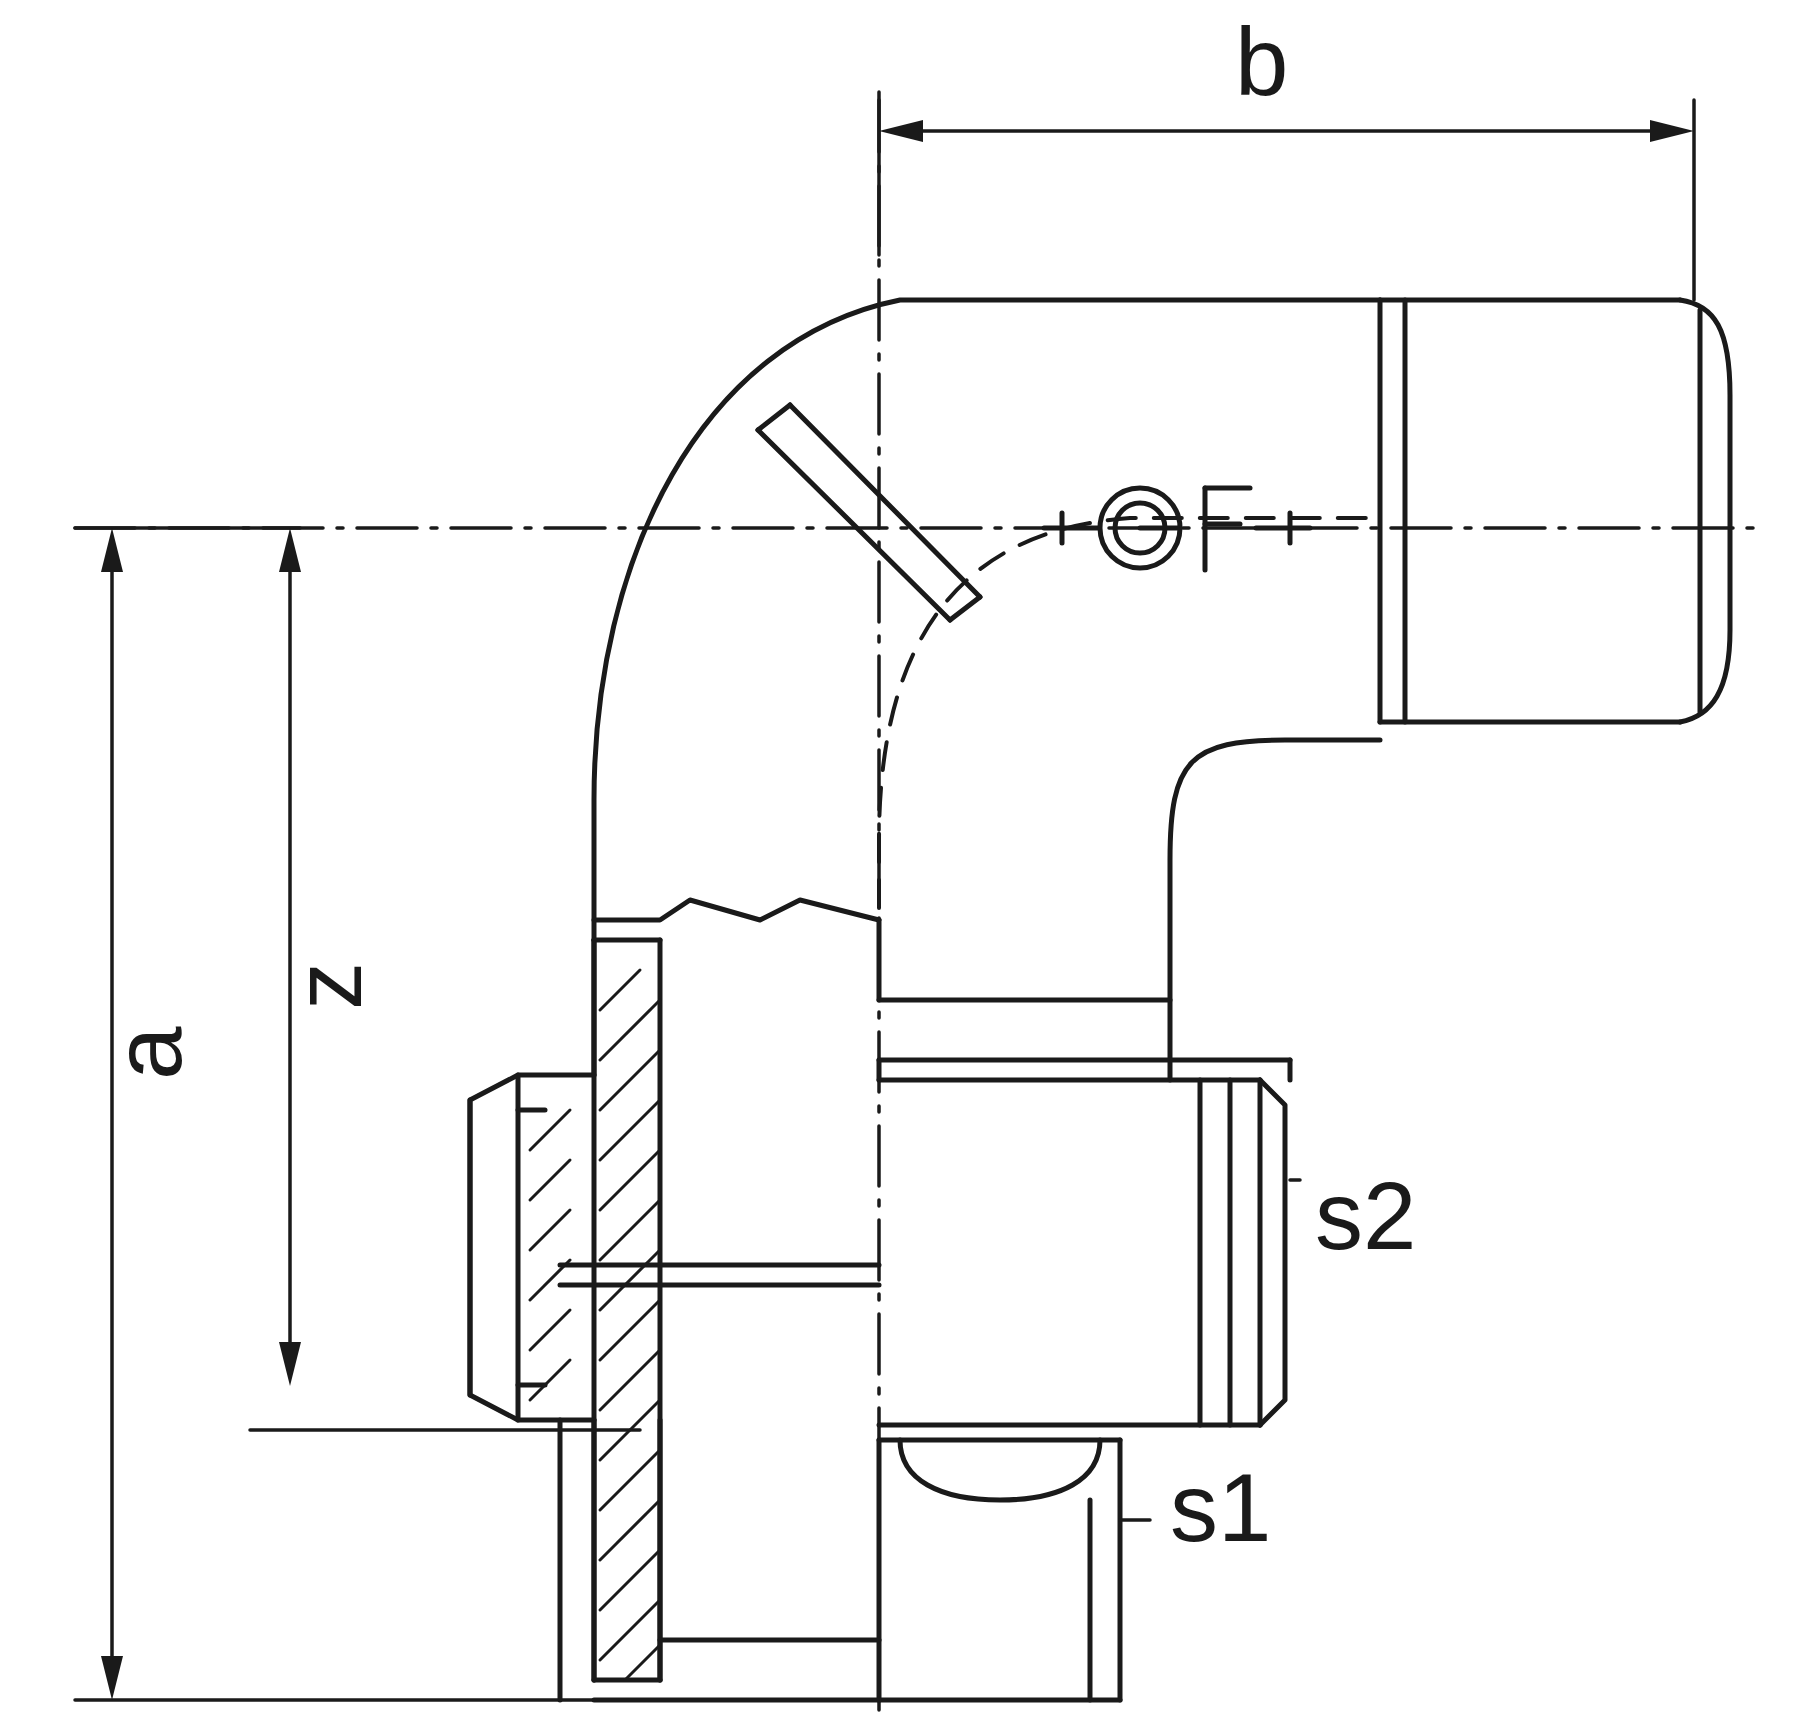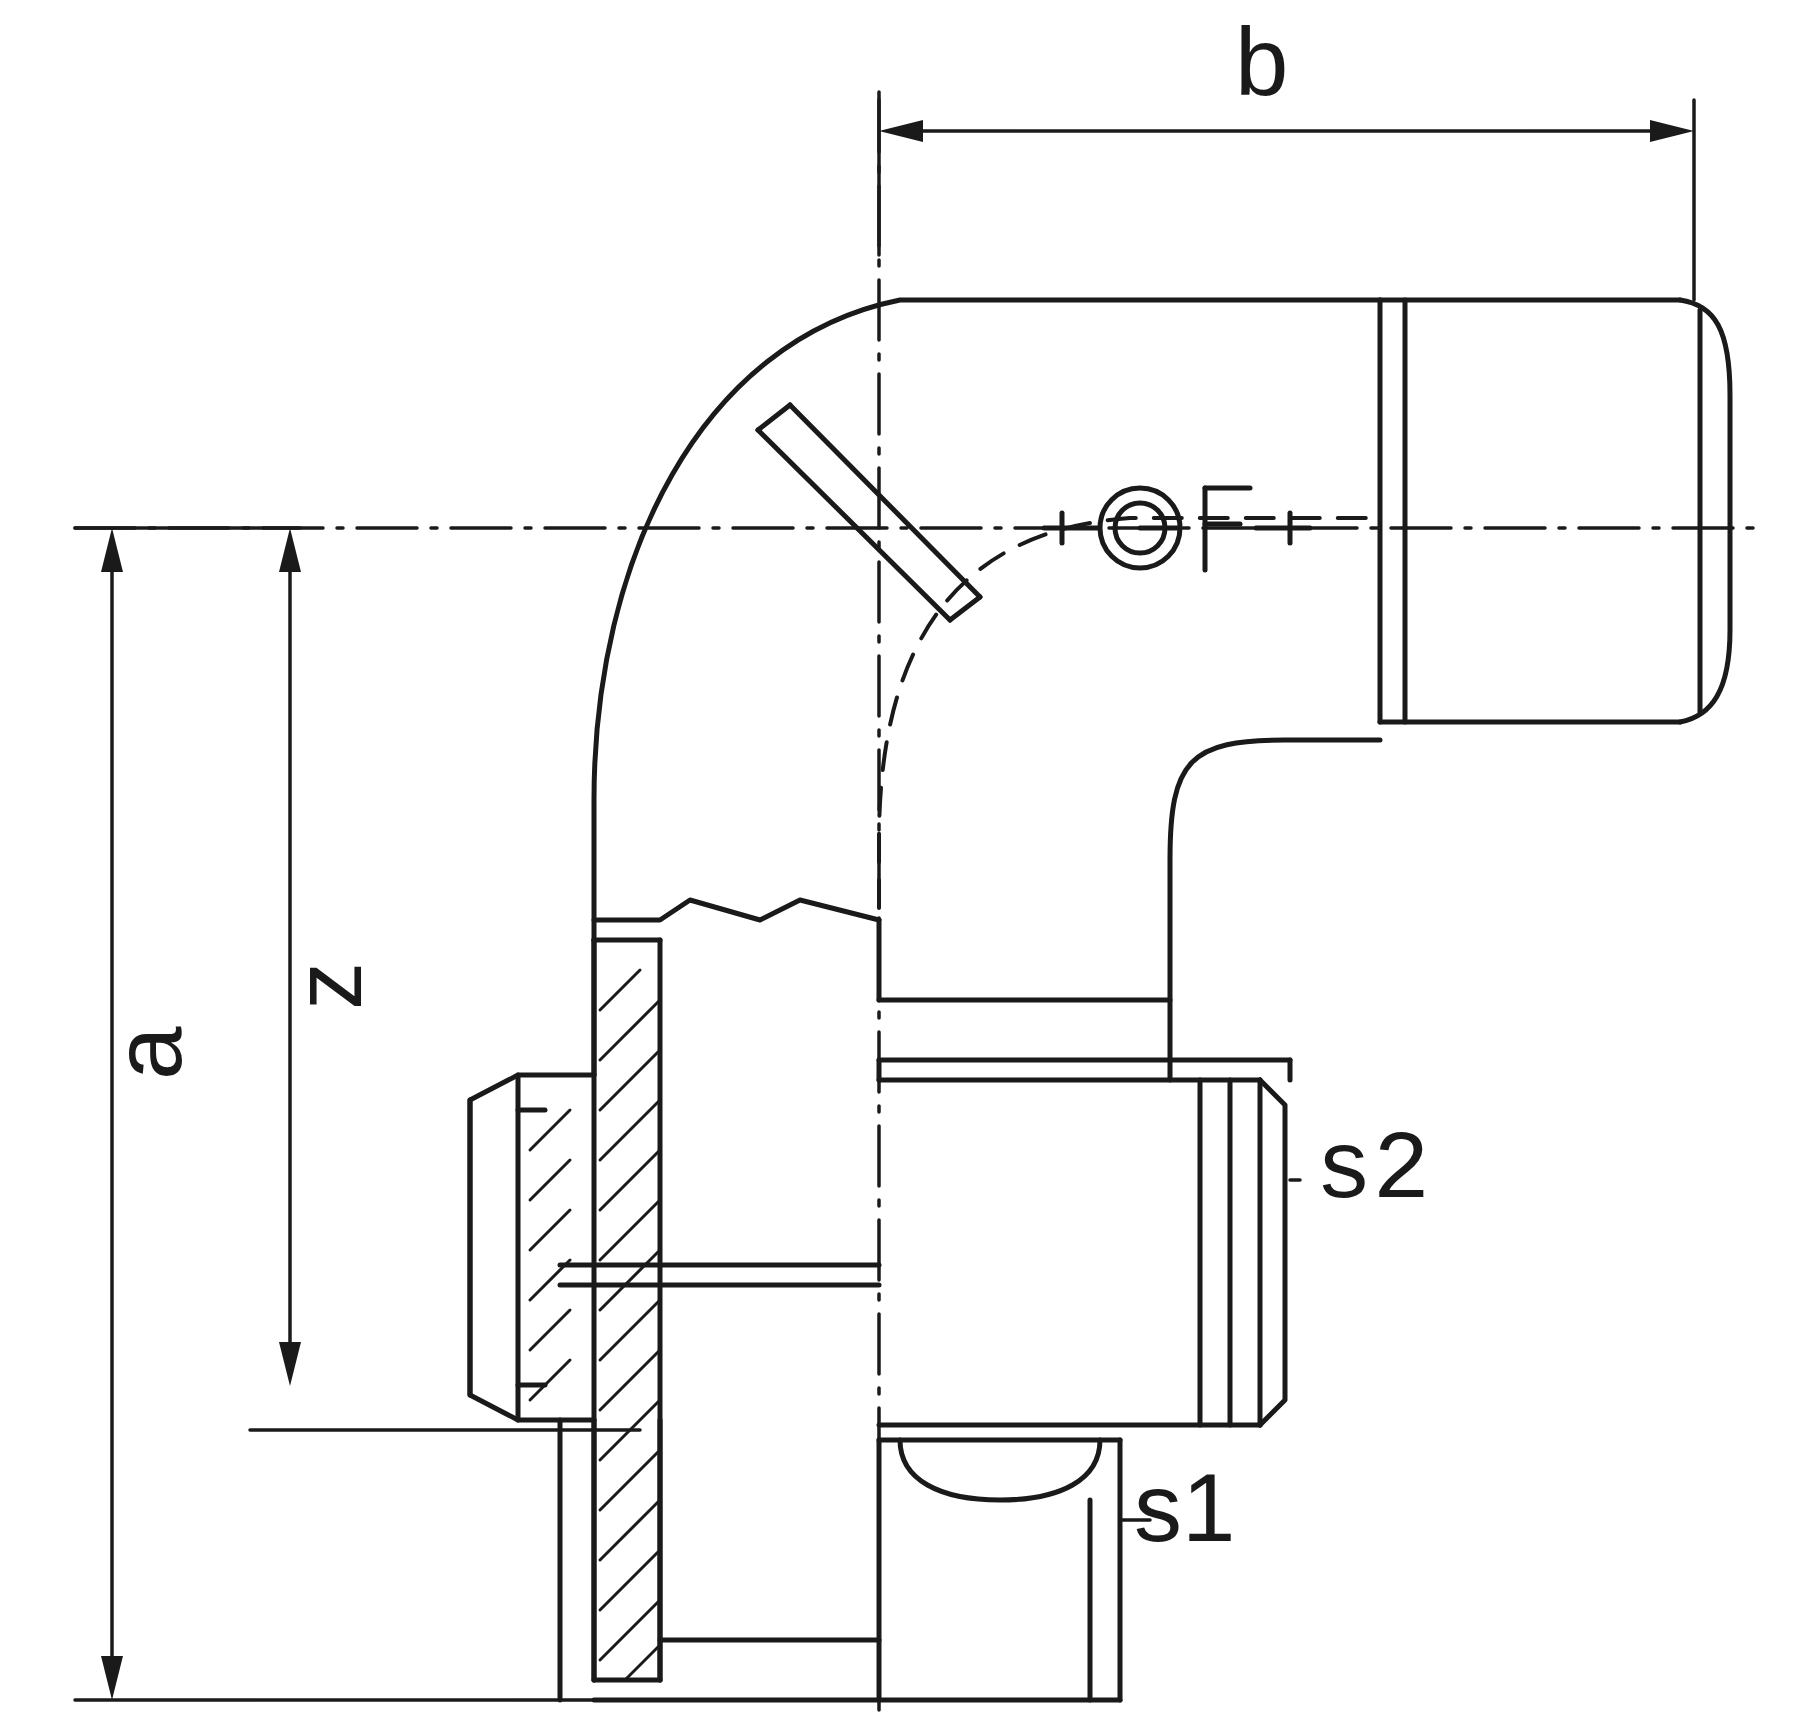--- a/index.html
+++ b/index.html
@@ -32,22 +32,22 @@
     position: absolute;
     font-family: "Liberation Sans", sans-serif;
     color: #1a1a1a;
     font-weight: 400;
     line-height: 1;
     white-space: nowrap;
   }
   #label-b  { left: 1235px; top: 14px;  font-size: 96px; }
   #label-a  { left: 18px;   top: 1000px; font-size: 96px; }
   #label-z  { left: 198px;  top: 930px; font-size: 96px; }
-  #label-s2 { left: 1315px; top: 1124px; font-size: 96px; font-family: Liberation Mono, monospace; }
-  #label-s1 { left: 1134px; top: 1460px; font-size: 96px; text-align: center; }
+  #label-s2 { left: 1315px; top: 1168px; font-size: 96px; }
+  #label-s1 { left: 1170px; top: 1460px; font-size: 96px; text-align: center; }
   .rot-vert {
     transform: rotate(-90deg);
     transform-origin: left top;
   }
 </style>
 </head>
 <body>
 
 <div id="stage">
 

